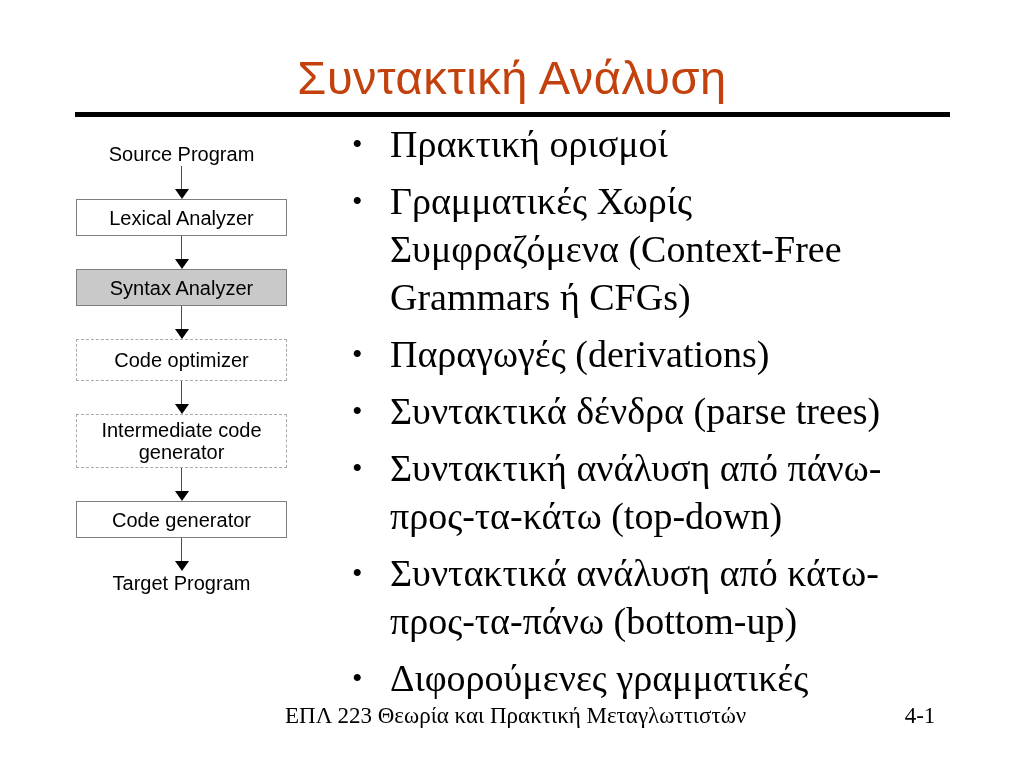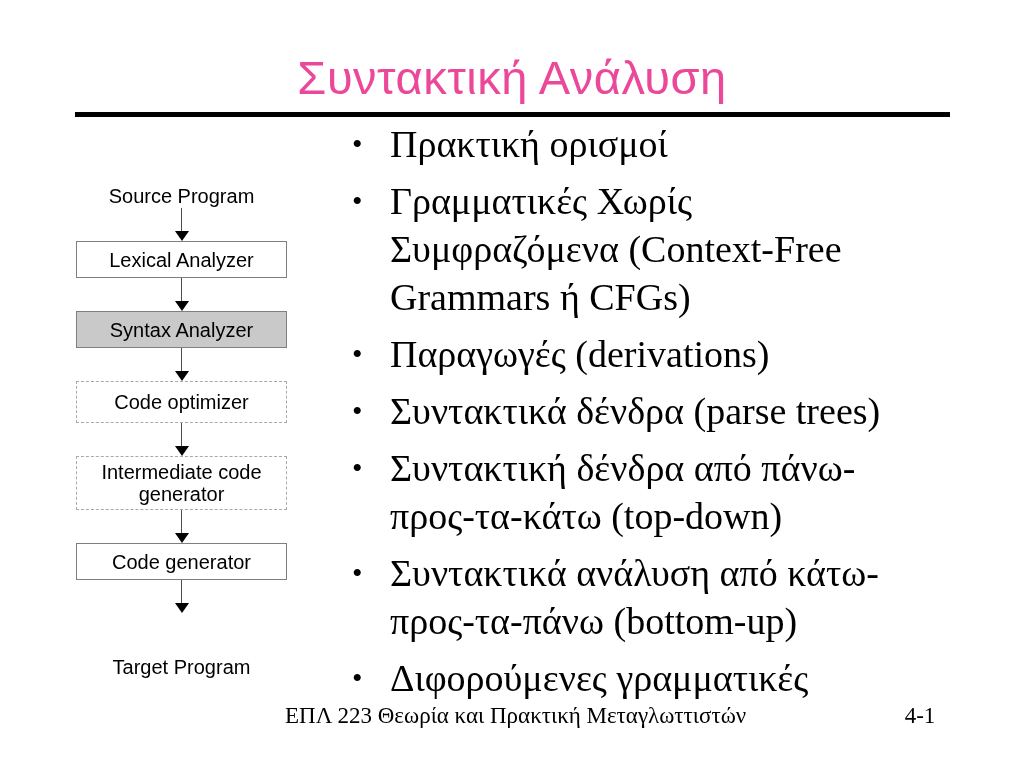--- a/index.html
+++ b/index.html
@@ -4,32 +4,32 @@
 <style>
   * { margin:0; padding:0; box-sizing:border-box; }
   html,body { background:#ffffff; }
   .slide {
     position:relative; width:1024px; height:768px; background:#ffffff;
     overflow:hidden; font-family:"Liberation Sans", sans-serif; color:#000;
   }
   .slide-title {
     position:absolute; top:52px; left:0; width:1024px; text-align:center;
     font-size:47px; line-height:1.1; font-family:"Liberation Sans", sans-serif;
-    color:#ec4899; letter-spacing:0.5px;
+    color:#c2410c; letter-spacing:0.5px;
   }
   .title-rule {
     position:absolute; top:112px; left:75px; width:875px; height:5px; background:#000;
   }
   
   .flowchart {
     position:absolute; top:142px; left:75px; width:213px;
     display:flex; flex-direction:column; align-items:center;
   }
   .fc-terminal {
-    font-size:20px; line-height:24px; text-align:center; white-space:nowrap;margin-top:42px;
+    font-size:20px; line-height:24px; text-align:center; white-space:nowrap;
   }
   .fc-nodes { display:flex; flex-direction:column; align-items:flex-start; width:100%; }
   .fc-step { display:flex; flex-direction:column; align-items:center; width:100%; }
   .arrow { height:33px; display:flex; flex-direction:column; align-items:center; justify-content:flex-end; }
   .arrow-line { width:1px; flex:1 1 auto; background:#4d4d4d; }
   .arrow-head {
     width:0; height:0;
     border-left:7px solid transparent; border-right:7px solid transparent;
     border-top:10px solid #000;
   }
@@ -149,21 +149,21 @@
         <span class="bullet-text">Παραγωγές (derivations)</span>
       </div>
 
       <div class="bullet-item">
         <span class="bullet-dot">•</span>
         <span class="bullet-text">Συντακτικά δένδρα (parse trees)</span>
       </div>
 
       <div class="bullet-item">
         <span class="bullet-dot">•</span>
-        <span class="bullet-text">Συντακτική δένδρα από πάνω-
+        <span class="bullet-text">Συντακτική ανάλυση από πάνω-
 προς-τα-κάτω (top-down)</span>
       </div>
 
       <div class="bullet-item">
         <span class="bullet-dot">•</span>
         <span class="bullet-text">Συντακτικά ανάλυση από κάτω-
 προς-τα-πάνω (bottom-up)</span>
       </div>
 
       <div class="bullet-item">

